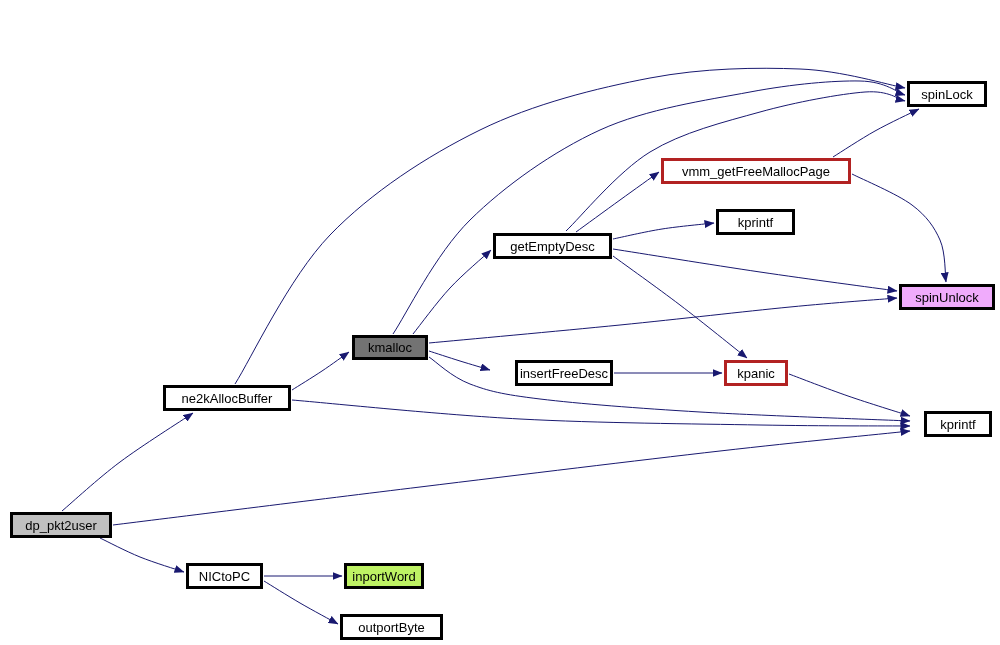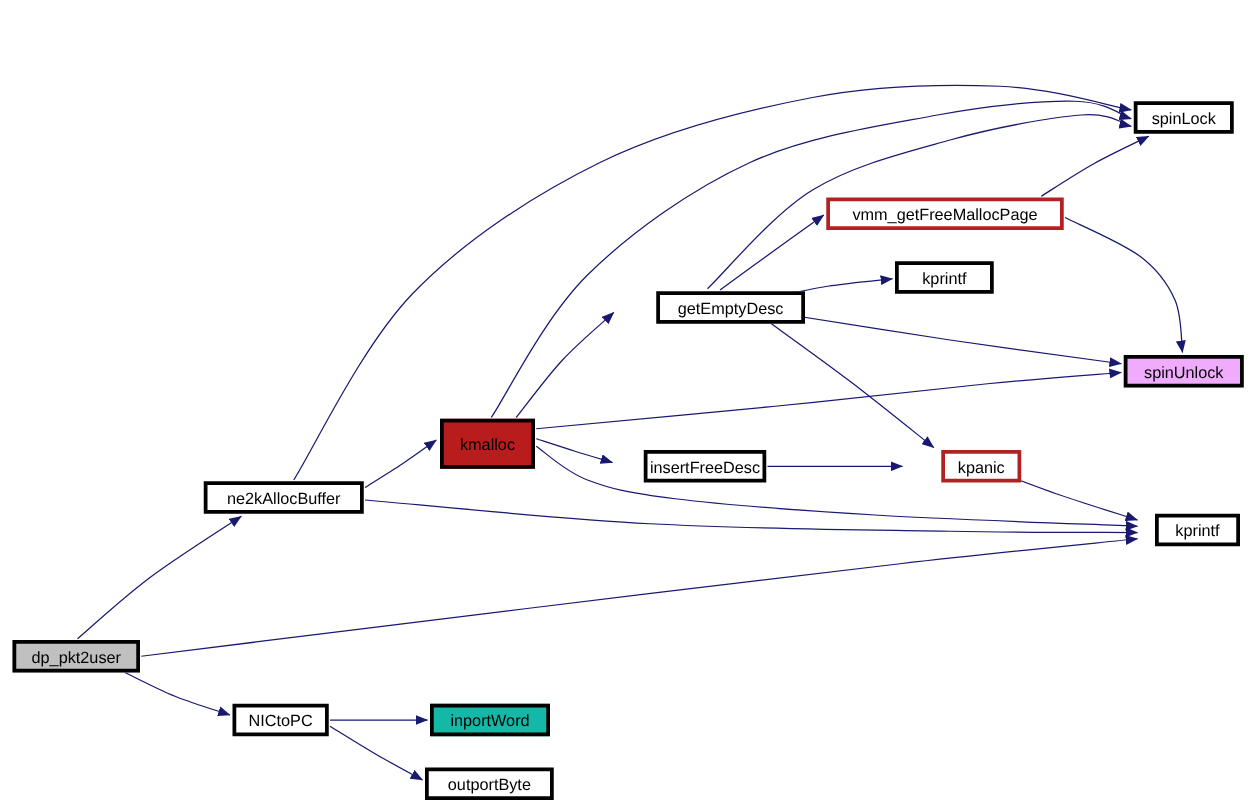--- a/index.html
+++ b/index.html
@@ -54,25 +54,25 @@
       <path d="M833,157 C840,152.66666666666666 860.6666666666666,139 875,131 C889.3333333333334,123 911.6666666666666,112.66666666666667 919,109" fill="none" stroke="#191970" stroke-width="1" marker-end="url(#arrow)"></path>
       <path d="M852,174 C862,179.16666666666666 897.3333333333334,194 912,205 C926.6666666666666,216 934.3333333333334,227.16666666666666 940,240 C945.6666666666666,252.83333333333334 945,275 946,282" fill="none" stroke="#191970" stroke-width="1" marker-end="url(#arrow)"></path>
       <path d="M789,374 C798.8333333333334,377.6666666666667 827.8333333333334,389 848,396 C868.1666666666666,403 899.6666666666666,412.6666666666667 910,416" fill="none" stroke="#191970" stroke-width="1" marker-end="url(#arrow)"></path>
       <path d="M264,576 L342,576" fill="none" stroke="#191970" stroke-width="1" marker-end="url(#arrow)"></path>
       <path d="M264,581 C270,584.6666666666666 287.6666666666667,595.8333333333334 300,603 C312.3333333333333,610.1666666666666 331.6666666666667,620.5 338,624" fill="none" stroke="#191970" stroke-width="1" marker-end="url(#arrow)"></path>
     </svg>
   <div id="node-layer">
       <div class="node" style="left: 10px; top: 512px; width: 102px; height: 26px; background: rgb(192, 192, 192); border-color: rgb(0, 0, 0);">dp_pkt2user</div>
       <div class="node" style="left: 163px; top: 385px; width: 128px; height: 26px; background: rgb(255, 255, 255); border-color: rgb(0, 0, 0); text-align: center;">ne2kAllocBuffer</div>
       <div class="node" style="left: 186px; top: 563px; width: 77px; height: 26px; background: rgb(255, 255, 255); border-color: rgb(0, 0, 0);">NICtoPC</div>
-      <div class="node" style="left: 344px; top: 563px; width: 96px; height: 26px; background: #14b8a6; border-color: rgb(0, 0, 0);">inportWord</div>
+      <div class="node" style="left: 344px; top: 563px; width: 80px; height: 26px; background: #bef264; border-color: rgb(0, 0, 0);">inportWord</div>
       <div class="node" style="left: 340px; top: 614px; width: 103px; height: 26px; background: rgb(255, 255, 255); border-color: rgb(0, 0, 0);">outportByte</div>
-      <div class="node" style="left: 352px; top: 335px; width: 76px; height: 40px; background: #b91c1c; border-color: rgb(0, 0, 0);">kmalloc</div>
-      <div class="node" style="left: 493px; top: 233px; width: 119px; height: 26px; background: rgb(255, 255, 255); border-color: rgb(0, 0, 0); margin-left: 32px;">getEmptyDesc</div>
+      <div class="node" style="left: 352px; top: 335px; width: 76px; height: 25px; background: #737373; border-color: rgb(0, 0, 0);">kmalloc</div>
+      <div class="node" style="left: 493px; top: 233px; width: 119px; height: 26px; background: rgb(255, 255, 255); border-color: rgb(0, 0, 0);">getEmptyDesc</div>
       <div class="node" style="left: 515px; top: 360px; width: 98px; height: 26px; background: rgb(255, 255, 255); border-color: rgb(0, 0, 0);">insertFreeDesc</div>
       <div class="node" style="left: 661px; top: 158px; width: 190px; height: 26px; background: rgb(255, 255, 255); border-color: rgb(178, 34, 34); text-align: center;">vmm_getFreeMallocPage</div>
       <div class="node" style="left: 716px; top: 209px; width: 79px; height: 26px; background: rgb(255, 255, 255); border-color: rgb(0, 0, 0);">kprintf</div>
       <div class="node" style="left: 907px; top: 81px; width: 80px; height: 26px; background: rgb(255, 255, 255); border-color: rgb(0, 0, 0);">spinLock</div>
       <div class="node" style="left: 899px; top: 284px; width: 96px; height: 26px; background: #f0abfc; border-color: rgb(0, 0, 0);">spinUnlock</div>
-      <div class="node" style="left: 724px; top: 360px; width: 64px; height: 26px; background: rgb(255, 255, 255); border-color: rgb(178, 34, 34); margin-left: 29px;">kpanic</div>
+      <div class="node" style="left: 724px; top: 360px; width: 64px; height: 26px; background: rgb(255, 255, 255); border-color: rgb(178, 34, 34);">kpanic</div>
       <div class="node" style="left: 912px; top: 411px; width: 68px; height: 26px; background: rgb(255, 255, 255); border-color: rgb(0, 0, 0); margin-left: 12px;">kprintf</div>
     </div>
 </div>
 
 </body></html>

